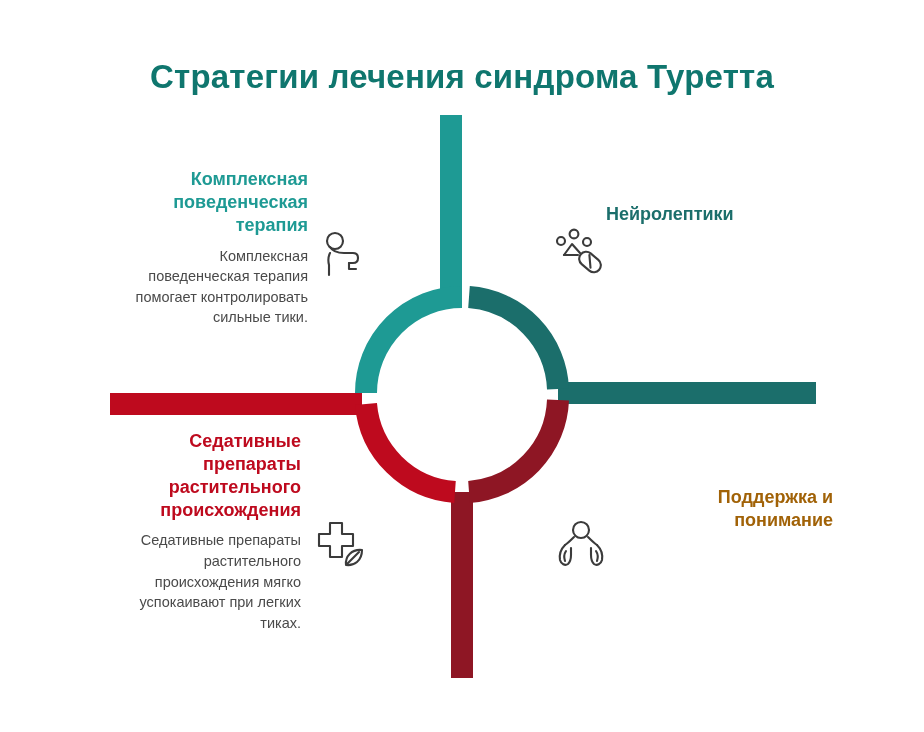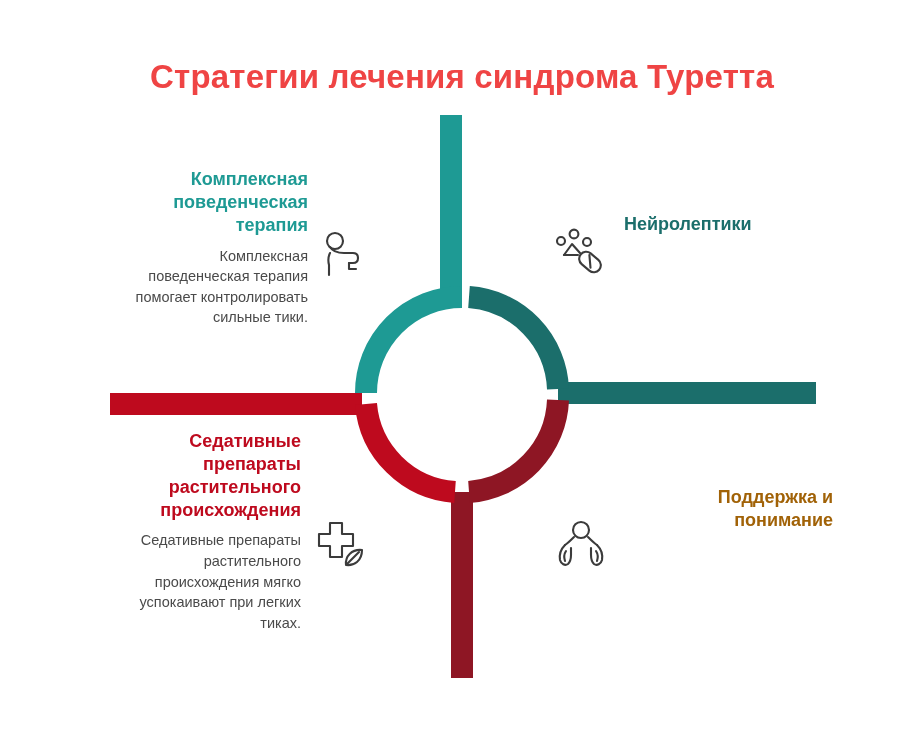--- a/index.html
+++ b/index.html
@@ -16,21 +16,21 @@
   }
 
   #page-title {
     position: absolute;
     top: 58px;
     left: 0;
     width: 924px;
     text-align: center;
     font-size: 33px;
     font-weight: bold;
-    color: #ef4444;
+    color: #0f766e;
     letter-spacing: 0.2px;
   }
 
   .diagram {
     position: absolute;
     top: 0;
     left: 0;
     width: 924px;
     height: 732px;
   }
@@ -55,21 +55,21 @@
   .left-block { text-align: right; }
   .right-block { text-align: left; }
 
   .teal-head { color: #1E9A94; text-align: right; }
   .darkteal-head { color: #1B6E6B; }
   .red-head { color: #BE0A1E; }
   .darkred-head { color: #a16207; text-align: right; }
 
   
   #block-behavioral { left: 118px; top: 168px; width: 190px; }
-  #block-neuroleptics { left: 624px; top: 203px; width: 205px; margin-top: 10px; }
+  #block-neuroleptics { left: 606px; top: 203px; width: 205px; }
   #block-sedative   { left: 111px; top: 430px; width: 190px; }
   #block-support    { left: 618px; top: 486px; width: 215px; }
 
   
   .icon {
     position: absolute;
     width: 54px;
     height: 54px;
   }
   .icon svg { display: block; width: 100%; height: 100%; }

